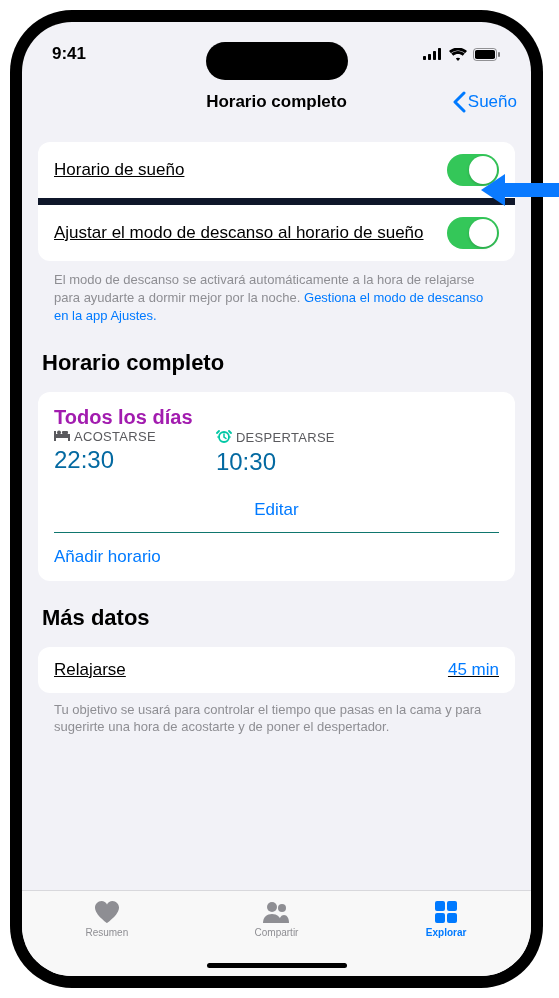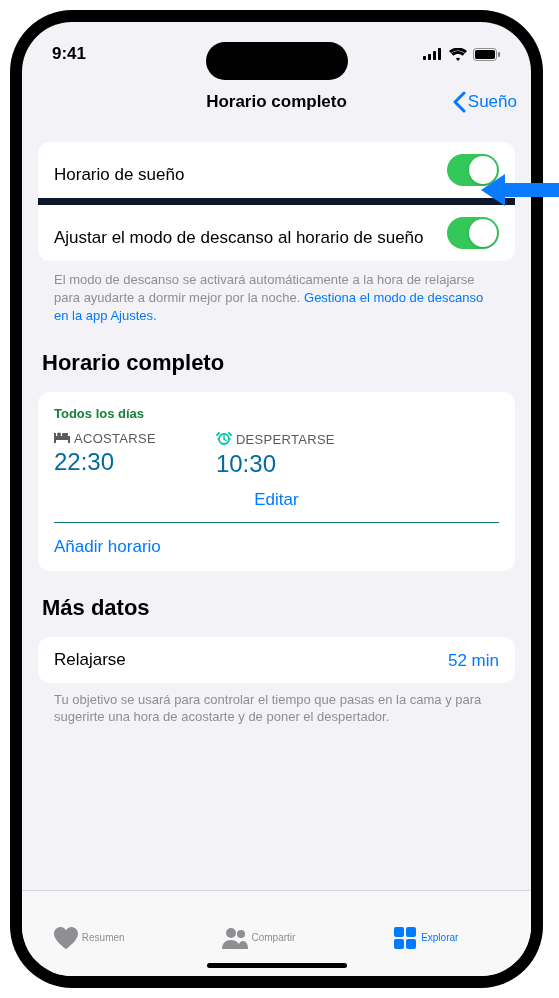--- a/index.html
+++ b/index.html
@@ -90,23 +90,24 @@
     
     .card {
       background: #fff;
       border-radius: 12px;
       margin-top: 16px;
       overflow: hidden;
     }
     .row {
       padding: 12px 16px;
       display: flex;
-      align-items: flex-end;
+      align-items: center;
       justify-content: space-between;
       gap: 4px;
+      text-decoration: underline;
     }
     .row + .row { border-top: 7px solid #0f172a; }
     .row-label {
       font-size: 17px;
       color: #000;
       flex: 1;
       line-height: 1.3;
     }
     
     .toggle {
@@ -139,28 +140,28 @@
     
     .section-title {
       font-size: 22px;
       font-weight: 700;
       color: #000;
       margin: 24px 0 8px 4px;
     }
     
     .schedule-card { padding: 14px 16px 0; }
     .days-label {
-      font-size: 13px;
+      font-size: 20px;
       font-weight: 600;
-      color: #15803d;
-      margin-bottom: 10px;
+      color: #a21caf;
     }
     .times-row {
       display: flex;
       gap: 60px;
+      margin-bottom: 12px;
     }
     .time-col { flex: 0 0 auto; }
     .time-header {
       display: flex;
       align-items: center;
       gap: 4px;
       color: #5a5a5e;
       font-size: 13px;
       font-weight: 500;
       letter-spacing: 0.3px;
@@ -196,29 +197,29 @@
       left: 0; right: 0;
       height: 86px;
       background: #f8f8f8;
       border-top: 1px solid #d8d8dc;
       display: flex;
       justify-content: space-around;
       padding-top: 8px;
     }
     .tab {
       display: flex;
-      flex-direction: row;
+      flex-direction: column;
       align-items: center;
       gap: 2px;
       color: #8e8e93;
       font-size: 10px;
       font-weight: 500;
       width: 110px;
     }
-    .tab.active { color: #007aff; }
+    .tab.active { color: #007aff; font-weight: bold; }
     .tab svg { width: 28px; height: 26px; }
     .home-indicator {
       position: absolute;
       bottom: 8px;
       left: 50%;
       transform: translateX(-50%);
       width: 140px;
       height: 5px;
       background: #000;
       border-radius: 3px;
@@ -338,21 +339,21 @@
           </div>
           <div class="edit-link">Editar</div>
           <div class="add-row">Añadir horario</div>
         </div>
 
         <div class="section-title">Más datos</div>
 
         <div class="card">
           <div class="row">
             <div class="row-label">Relajarse</div>
-            <div class="row-value">52 min</div>
+            <div class="row-value">45 min</div>
           </div>
         </div>
 
         <div class="footer-text-bottom">Tu objetivo se usará para controlar el tiempo que pasas en la cama y para sugerirte una hora de acostarte y de poner el despertador.</div>
 
       </div>
 
       <div class="tab-bar">
         <div class="tab">
           <svg viewBox="0 0 28 26">

